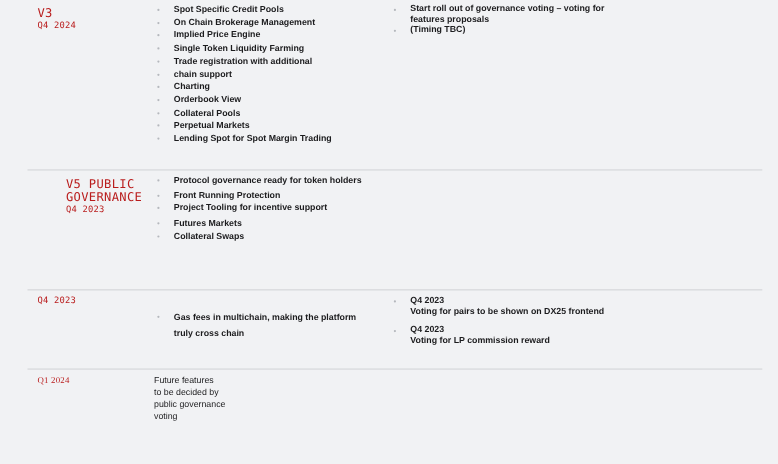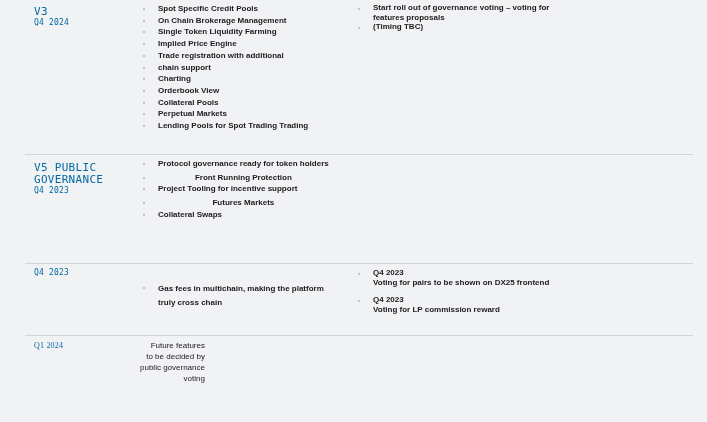--- a/index.html
+++ b/index.html
@@ -10,77 +10,76 @@
       color: #1c1c1e;
     }
     .page { position: relative; width: 707px; height: 422px; }
     .divider {
       position: absolute; left: 25px; width: 668px; height: 1px;
       background: #d3d5d8;
     }
     .phase {
       position: absolute; left: 34px;
       font-family: "DejaVu Sans Mono", monospace;
-      color: #0369a1;
+      color: #b91c1c;
     }
     .phase .title {
       font-size: 11px; line-height: 12px; letter-spacing: 0.3px;
       white-space: pre-line;
     }
     .phase .date {
       font-size: 8px; line-height: 10px; letter-spacing: 0.2px;
     }
     ul.bullets { position: absolute; list-style: none; font-weight: bold; }
     ul.bullets li {
       position: relative; font-size: 8px; line-height: 11.7px;
       padding-left: 18px; color: #1c1c1e;
     }
     ul.bullets li::before {
       content: ""; position: absolute; left: 3px; top: 5px;
       width: 2px; height: 2px; border-radius: 1px; background: #b5b8bd;
     }
-    ul.bullets li.gap { margin-top: 2px; text-align: center; }
+    ul.bullets li.gap { margin-top: 2px; }
     ul.right li { padding-left: 18px; }
     ul.sub li { margin-bottom: 7px; }
     .plain {
       position: absolute; font-size: 8px; line-height: 11.5px; color: #1c1c1e;
       white-space: pre-line;
-      text-align: right;
     }
   </style>
 </head>
 <body>
 
 <div class="page">
 
   <div class="phase" style="top:6px;">
     <div class="title">V3</div>
     <div class="date">Q4 2024</div>
   </div>
   <ul class="bullets" style="left:140px; top:3px;">
     <li>Spot Specific Credit Pools</li>
     <li>On Chain Brokerage Management</li>
+    <li>Implied Price Engine</li>
     <li>Single Token Liquidity Farming</li>
-    <li>Implied Price Engine</li>
     <li>Trade registration with additional</li>
     <li>chain support</li>
     <li>Charting</li>
     <li>Orderbook View</li>
     <li>Collateral Pools</li>
     <li>Perpetual Markets</li>
-    <li>Lending Pools for Spot Trading Trading</li>
+    <li>Lending Spot for Spot Margin Trading</li>
   </ul>
   <ul class="bullets right" style="left:355px; top:3px; width:210px;">
     <li style="line-height:9.5px;">Start roll out of governance voting – voting for features proposals</li>
     <li style="line-height:9.5px;">(Timing TBC)</li>
   </ul>
 
   <div class="divider" style="top:154px;"></div>
 
-  <div class="phase" style="top:162px;">
+  <div class="phase" style="top:162px;margin-left:26px;">
     <div class="title">V5  PUBLIC
 GOVERNANCE</div>
     <div class="date">Q4 2023</div>
   </div>
   <ul class="bullets" style="left:140px; top:158px;">
     <li>Protocol governance ready for token holders</li>
     <li class="gap">Front Running Protection</li>
     <li>Project Tooling for incentive support</li>
     <li class="gap">Futures Markets</li>
     <li>Collateral Swaps</li>

